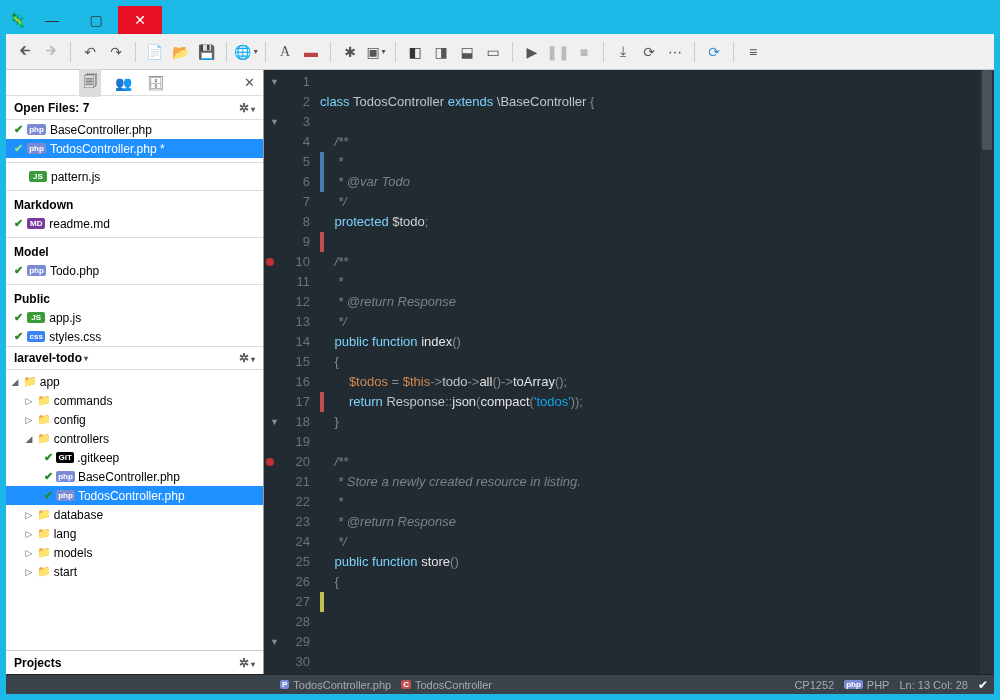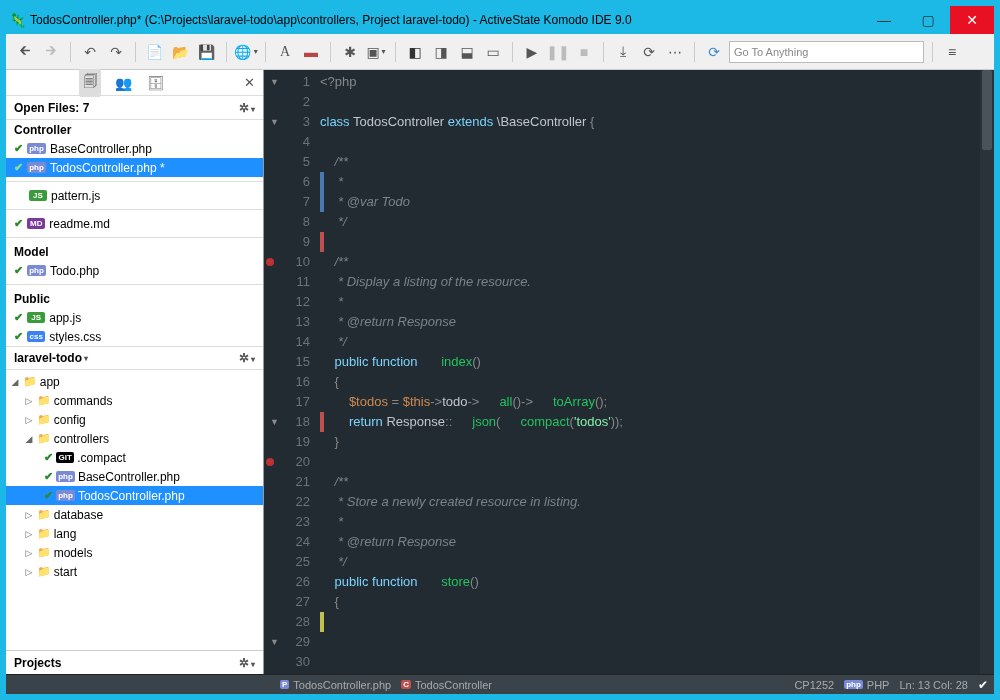--- a/index.html
+++ b/index.html
@@ -53,46 +53,45 @@
 .gline { height:20px; line-height:20px; padding-right:10px; position:relative;}
 .gline .fold{ position:absolute; left:6px; color:#8a8a8a; font-size:9px;}
 .gline .bp{ position:absolute; left:2px; top:6px; width:8px; height:8px; background:#b33; border-radius:50%;}
 .code { flex:1; padding-top:2px; color:#c0c5ce; overflow:hidden;}
 .cline { height:20px; line-height:20px; white-space:pre; position:relative;}
 .cmark { position:absolute; left:0; top:0; width:4px; height:20px;}
 .cmark.blue{background:#4a7ab0;}
 .cmark.red{background:#c05050;}
 .cmark.yel{background:#c0c050;}
 .k-red{color:#7dd3fc;}
-.k-blue{color:#22c55e;margin-left:20px;}
+.k-blue{color:#e5e5e5;}
 .k-gray{color:#7a828a;font-style:italic;}
 .k-var{color:#d0d0d0;}
 .k-func{color:#c0c5ce;}
-.k-str{color:#86efac;}
+.k-str{color:#0ea5e9;}
 .k-punc{color:#888;}
 .k-orange{color:#d08a50;}
 .editorsb{ position:absolute; right:0; top:0; bottom:0; width:14px; background:#2a323a;}
 .editorsb .thumb{ position:absolute; left:2px; right:2px; top:0; height:80px; background:#4a525a; border-radius:2px;}
 .statusbar{ height:20px; background:#3a424a; border-top:1px solid #222; display:flex; align-items:center; color:#aaa; font-size:11px; padding:0 6px; gap:10px;}
 .statusbar .sp{flex:1;}
 .stab{display:flex;align-items:center;gap:4px;}
 .sbadge{font-size:8px;font-weight:bold;padding:0 2px;border-radius:2px;background:#7a8bd6;color:#fff;}
 .sbadge.c{background:#c05050;}
 .scheck{color:#fff;font-size:12px;}
 .openfiles{overflow:auto;}
 .dd{font-size:8px;color:#555;margin-left:2px;}
 </style>
 </head>
 <body>
 
 <div class="window">
 
   <div class="titlebar">
     <div class="icon">🦎</div>
-    <div class="title">TodosController.php* (C:\Projects\laravel-todo\app\controllers, Project laravel-todo) - ActiveState Komodo IDE 9.0</div>
     <div class="winbtns">
       <div class="winbtn">—</div>
       <div class="winbtn">▢</div>
       <div class="winbtn close">✕</div>
     </div>
   </div>
 
   <div class="toolbar">
     <div class="tbtn">🡰</div>
     <div class="tbtn" style="color:#bbb">🡲</div>
@@ -119,59 +118,58 @@
     <div class="tsep"></div>
     <div class="tbtn">▶</div>
     <div class="tbtn" style="color:#bbb">❚❚</div>
     <div class="tbtn" style="color:#bbb">■</div>
     <div class="tsep"></div>
     <div class="tbtn">⤓</div>
     <div class="tbtn">⟳</div>
     <div class="tbtn">⋯</div>
     <div class="tsep"></div>
     <div class="tbtn" style="color:#3a8ad0">⟳</div>
-    <div class="searchbox">Go To Anything</div>
     <div class="tsep"></div>
     <div class="tbtn">≡</div>
   </div>
 
   <div class="body">
     <div class="sidebar">
       <div class="sidetabs">
         <div class="sp"></div>
         <div class="sidetab active">🗐</div>
         <div class="sidetab">👥</div>
         <div class="sidetab">🗄</div>
         <div class="sp"></div>
         <div class="sclose">✕</div>
       </div>
       <div class="panelhdr">
         <span>Open Files: 7</span>
         <span class="sp"></span>
         <span class="gear">✲<span class="dd">▾</span></span>
       </div>
       <div class="openfiles">
-        <div class="grouplbl">Controller</div>
         <div class="fileitem">
             <span class="check">✔</span>
             <span class="fbadge php">php</span>
             <span class="ftxt">BaseController.php</span>
           </div>
         <div class="fileitem selected">
             <span class="check">✔</span>
             <span class="fbadge php">php</span>
             <span class="ftxt">TodosController.php *</span>
           </div>
         <div class="hr"></div>
         <div class="fileitem">
             <span style="width:11px"></span>
             <span class="fbadge js">JS</span>
             <span class="ftxt">pattern.js</span>
           </div>
         <div class="hr"></div>
+        <div class="grouplbl">Markdown</div>
         <div class="fileitem">
             <span class="check">✔</span>
             <span class="fbadge md">MD</span>
             <span class="ftxt">readme.md</span>
           </div>
         <div class="hr"></div>
         <div class="grouplbl">Model</div>
         <div class="fileitem">
             <span class="check">✔</span>
             <span class="fbadge php">php</span>
@@ -213,21 +211,21 @@
             <span class="ftxt">config</span>
           </div>
         <div class="treenode" style="padding-left:18px">
             <span class="tarrow">◢</span>
             <span class="tfolder">📁</span>
             <span class="ftxt">controllers</span>
           </div>
         <div class="treenode" style="padding-left:38px">
             <span class="check">✔</span>
             <span class="fbadge git">GIT</span>
-            <span class="ftxt">.compact</span>
+            <span class="ftxt">.gitkeep</span>
           </div>
         <div class="treenode" style="padding-left:38px">
             <span class="check">✔</span>
             <span class="fbadge php">php</span>
             <span class="ftxt">BaseController.php</span>
           </div>
         <div class="treenode selected" style="padding-left:38px">
             <span class="check">✔</span>
             <span class="fbadge php">php</span>
             <span class="ftxt">TodosController.php</span>
@@ -287,31 +285,30 @@
         <div class="gline">23</div>
         <div class="gline">24</div>
         <div class="gline">25</div>
         <div class="gline">26</div>
         <div class="gline">27</div>
         <div class="gline">28</div>
         <div class="gline"><span class="fold">▼</span>29</div>
         <div class="gline">30</div>
       </div>
       <div class="code">
-        <div class="cline"><span class="k-punc">&lt;?php</span></div>
         <div class="cline"></div>
         <div class="cline"><span class="k-red">class </span><span class="k-func">TodosController </span><span class="k-red">extends </span><span class="k-func">\BaseController </span><span class="k-punc">{</span></div>
         <div class="cline"></div>
         <div class="cline"><span class="k-gray">    /**</span></div>
         <div class="cline"><span class="cmark blue"></span><span class="k-gray">     *</span></div>
         <div class="cline"><span class="cmark blue"></span><span class="k-gray">     * @var Todo</span></div>
         <div class="cline"><span class="k-gray">     */</span></div>
+        <div class="cline"><span class="k-red">    protected </span><span class="k-var">$todo</span><span class="k-punc">;</span></div>
         <div class="cline"><span class="cmark red"></span></div>
         <div class="cline"><span class="k-gray">    /**</span></div>
-        <div class="cline"><span class="k-gray">     * Display a listing of the resource.</span></div>
         <div class="cline"><span class="k-gray">     *</span></div>
         <div class="cline"><span class="k-gray">     * @return Response</span></div>
         <div class="cline"><span class="k-gray">     */</span></div>
         <div class="cline"><span class="k-red">    public </span><span class="k-red">function </span><span class="k-blue">index</span><span class="k-punc">()</span></div>
         <div class="cline"><span class="k-punc">    {</span></div>
         <div class="cline"><span class="k-orange">        $todos </span><span class="k-punc">= </span><span class="k-orange">$this</span><span class="k-punc">-&gt;</span><span class="k-func">todo</span><span class="k-punc">-&gt;</span><span class="k-blue">all</span><span class="k-punc">()</span><span class="k-punc">-&gt;</span><span class="k-blue">toArray</span><span class="k-punc">();</span></div>
         <div class="cline"><span class="cmark red"></span><span class="k-red">        return </span><span class="k-func">Response</span><span class="k-punc">::</span><span class="k-blue">json</span><span class="k-punc">(</span><span class="k-blue">compact</span><span class="k-punc">(</span><span class="k-str">'todos'</span><span class="k-punc">));</span></div>
         <div class="cline"><span class="k-punc">    }</span></div>
         <div class="cline"></div>
         <div class="cline"><span class="k-gray">    /**</span></div>

